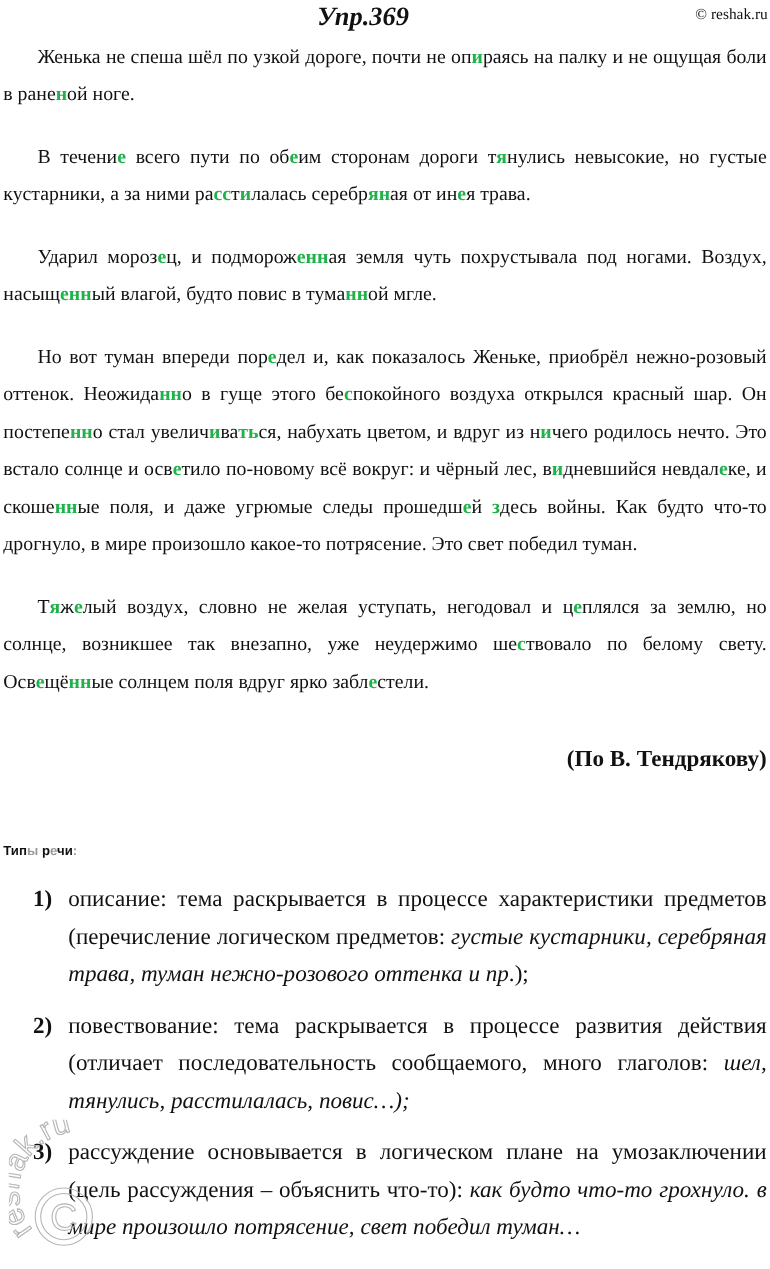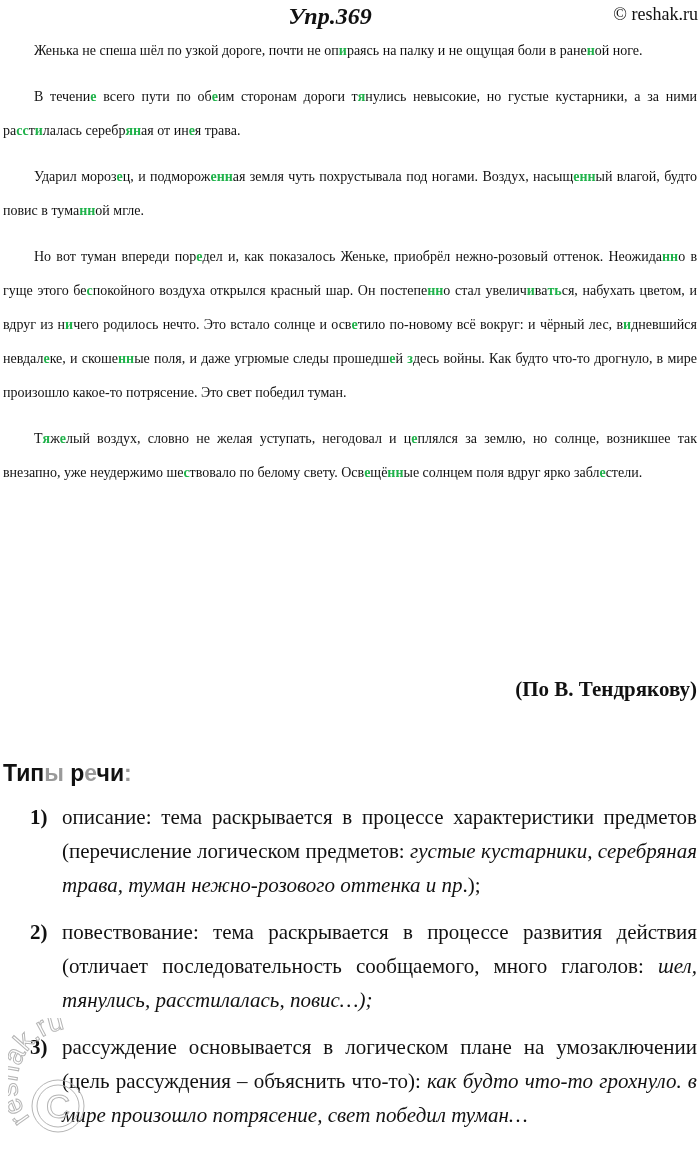--- a/index.html
+++ b/index.html
@@ -8,34 +8,34 @@
     font-family: "Liberation Serif", "DejaVu Serif", serif;
     color: #111111;
   }
   .header { position: absolute; top: 0; left: 0; width: 700px; height: 34px; }
   .title {
     position: absolute; left: 0; width: 700px; top: 1px; text-align: center;
     font-weight: bold; font-style: italic; font-size: 24px; line-height: 30px;
     padding-right: 40px; box-sizing: border-box;
   }
   .site {
-    position: absolute; right: 2px; top: 2px; font-size: 18px; line-height: 24px;
+    position: absolute; right: 2px; top: 2px; font-size: 14px; line-height: 24px;
   }
   .text-block {
     position: absolute; left: 3px; width: 694px;
-    font-size: 14px; line-height: 34px; text-align: justify;
+    font-size: 18px; line-height: 34px; text-align: justify;
   }
   .para { margin: 0; text-indent: 31px; text-align: justify; }
-  .para + .para { margin-top: 12px; }
+  .para + .para { margin-top: 23px; }
   .g { color: #1fb24a; font-weight: bold; }
   .attribution {
     position: absolute; right: 3px; top: 672px; font-size: 21px; line-height: 34px; font-weight: bold;
   }
   .types-heading {
-    position: absolute; left: 3px; top: 758px; font-size: 23px; line-height: 30px;
+    position: absolute; left: 3px; top: 758px; font-size: 12px; line-height: 30px;
     font-weight: bold; font-family: "Liberation Sans", "DejaVu Sans", sans-serif;
   }
   .types-heading .fade { color: #9a9a9a; }
   .list { position: absolute; left: 0; top: 800px; width: 700px; }
   .item { position: relative; padding-left: 62px; padding-right: 3px; font-size: 21px; line-height: 34px; text-align: justify; }
   .item + .item { margin-top: 13px; }
   .num { position: absolute; left: 30px; top: 0; font-weight: bold; }
   .it { font-style: italic; }
   .watermark {
     position: absolute; left: 8px; top: 1018px; width: 130px; height: 130px;

